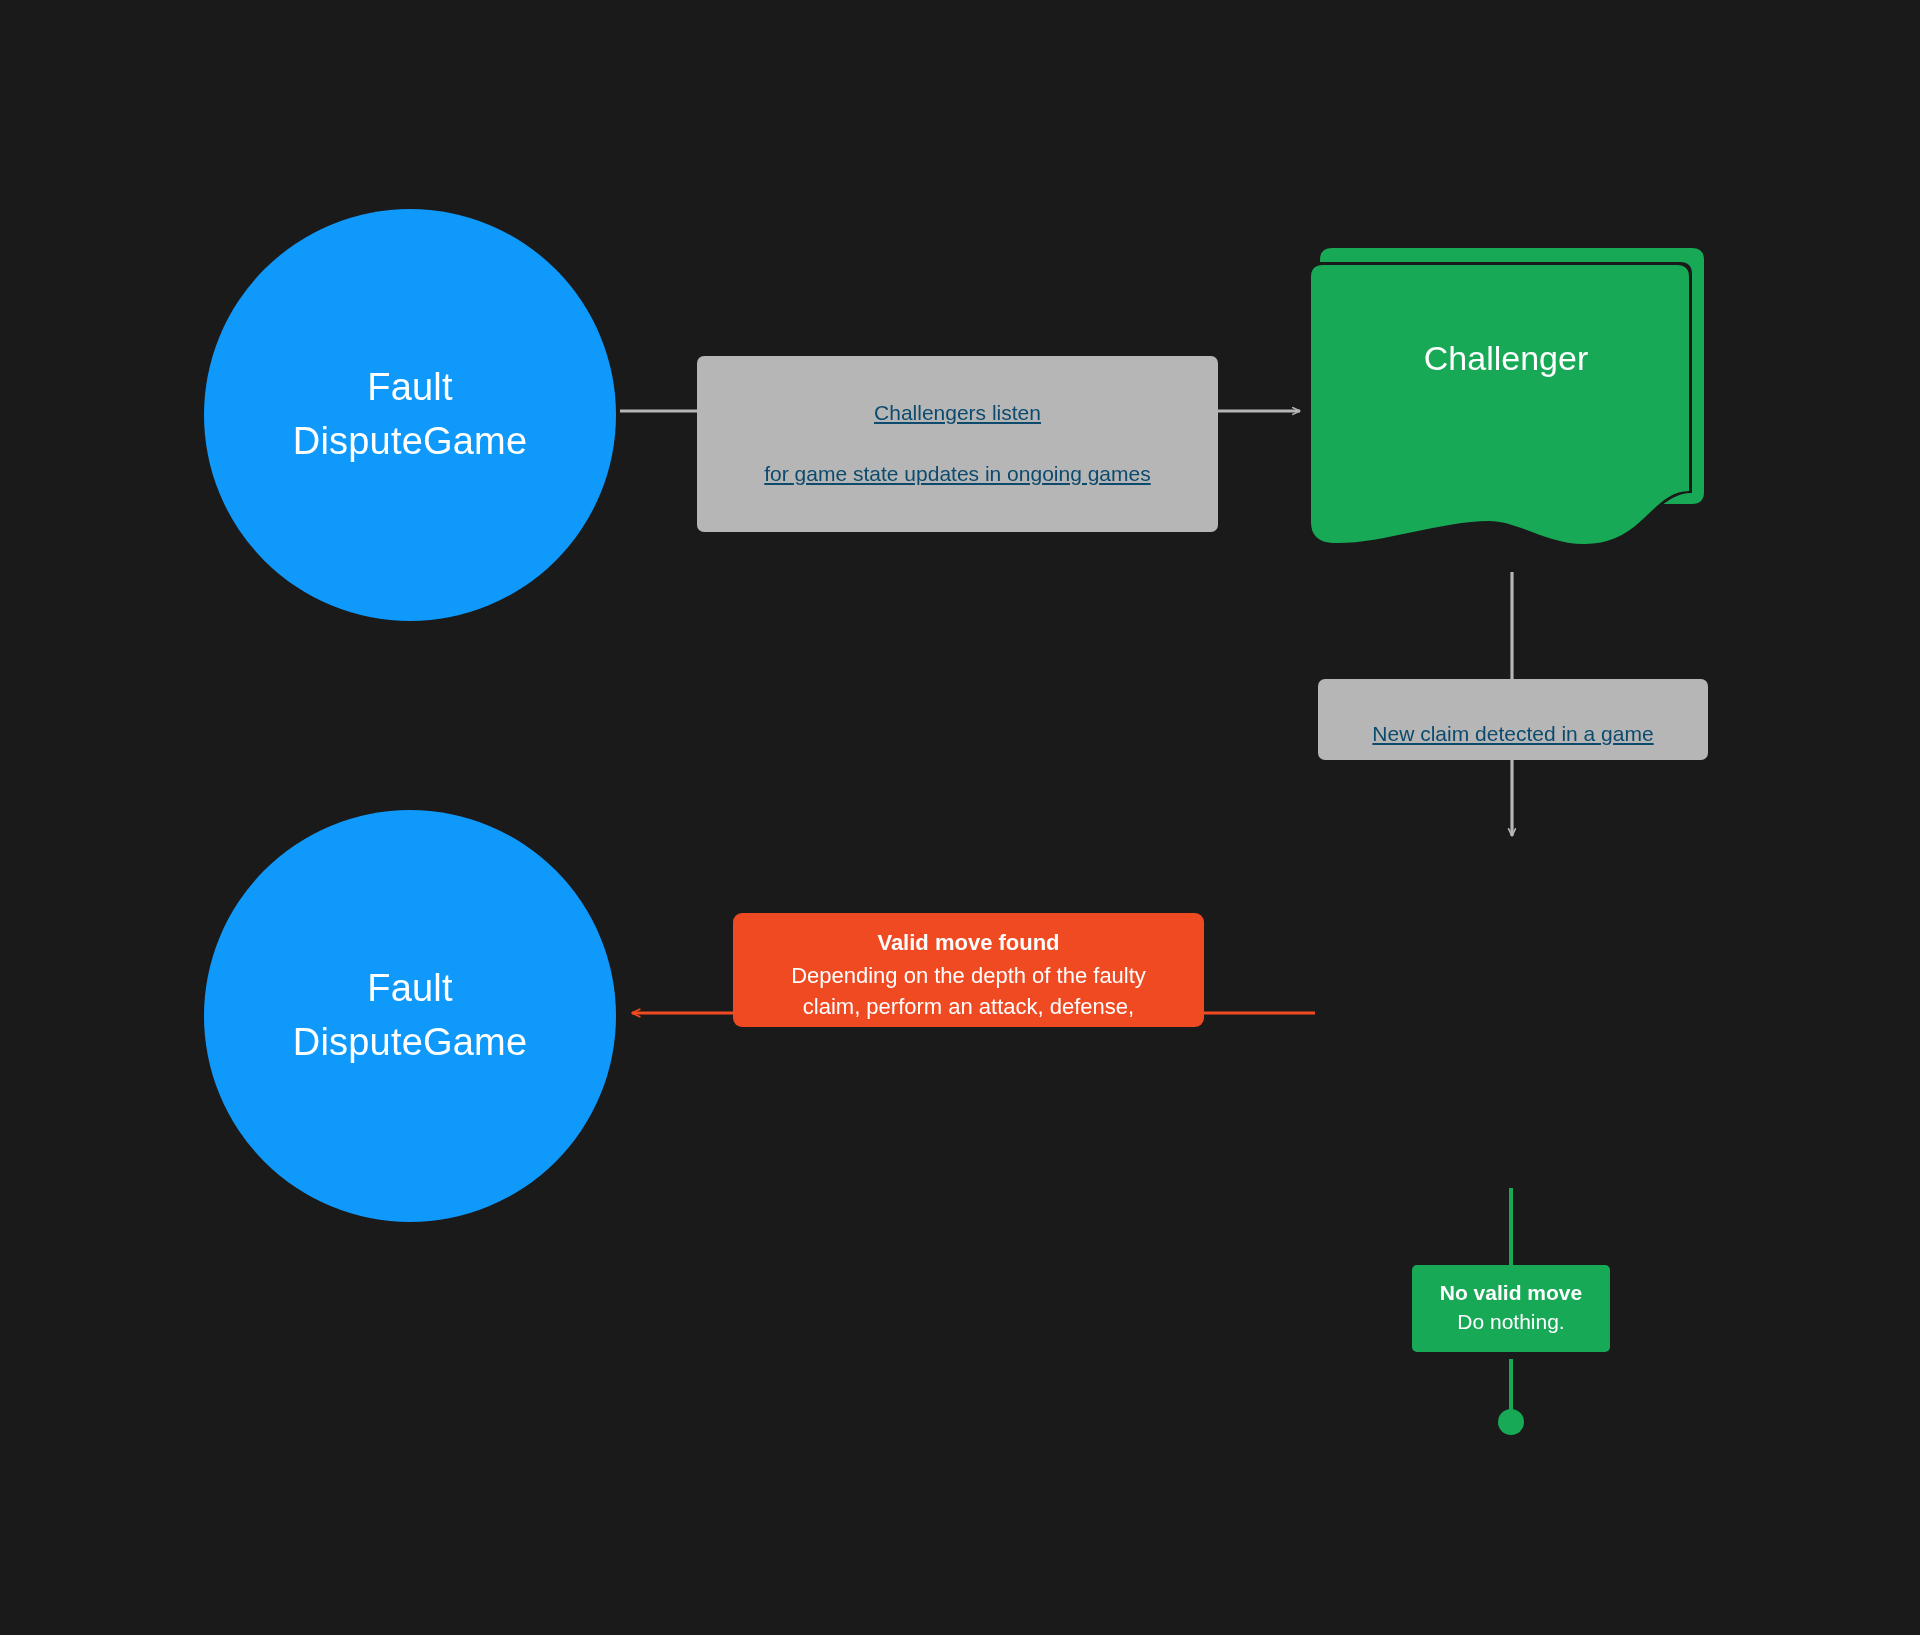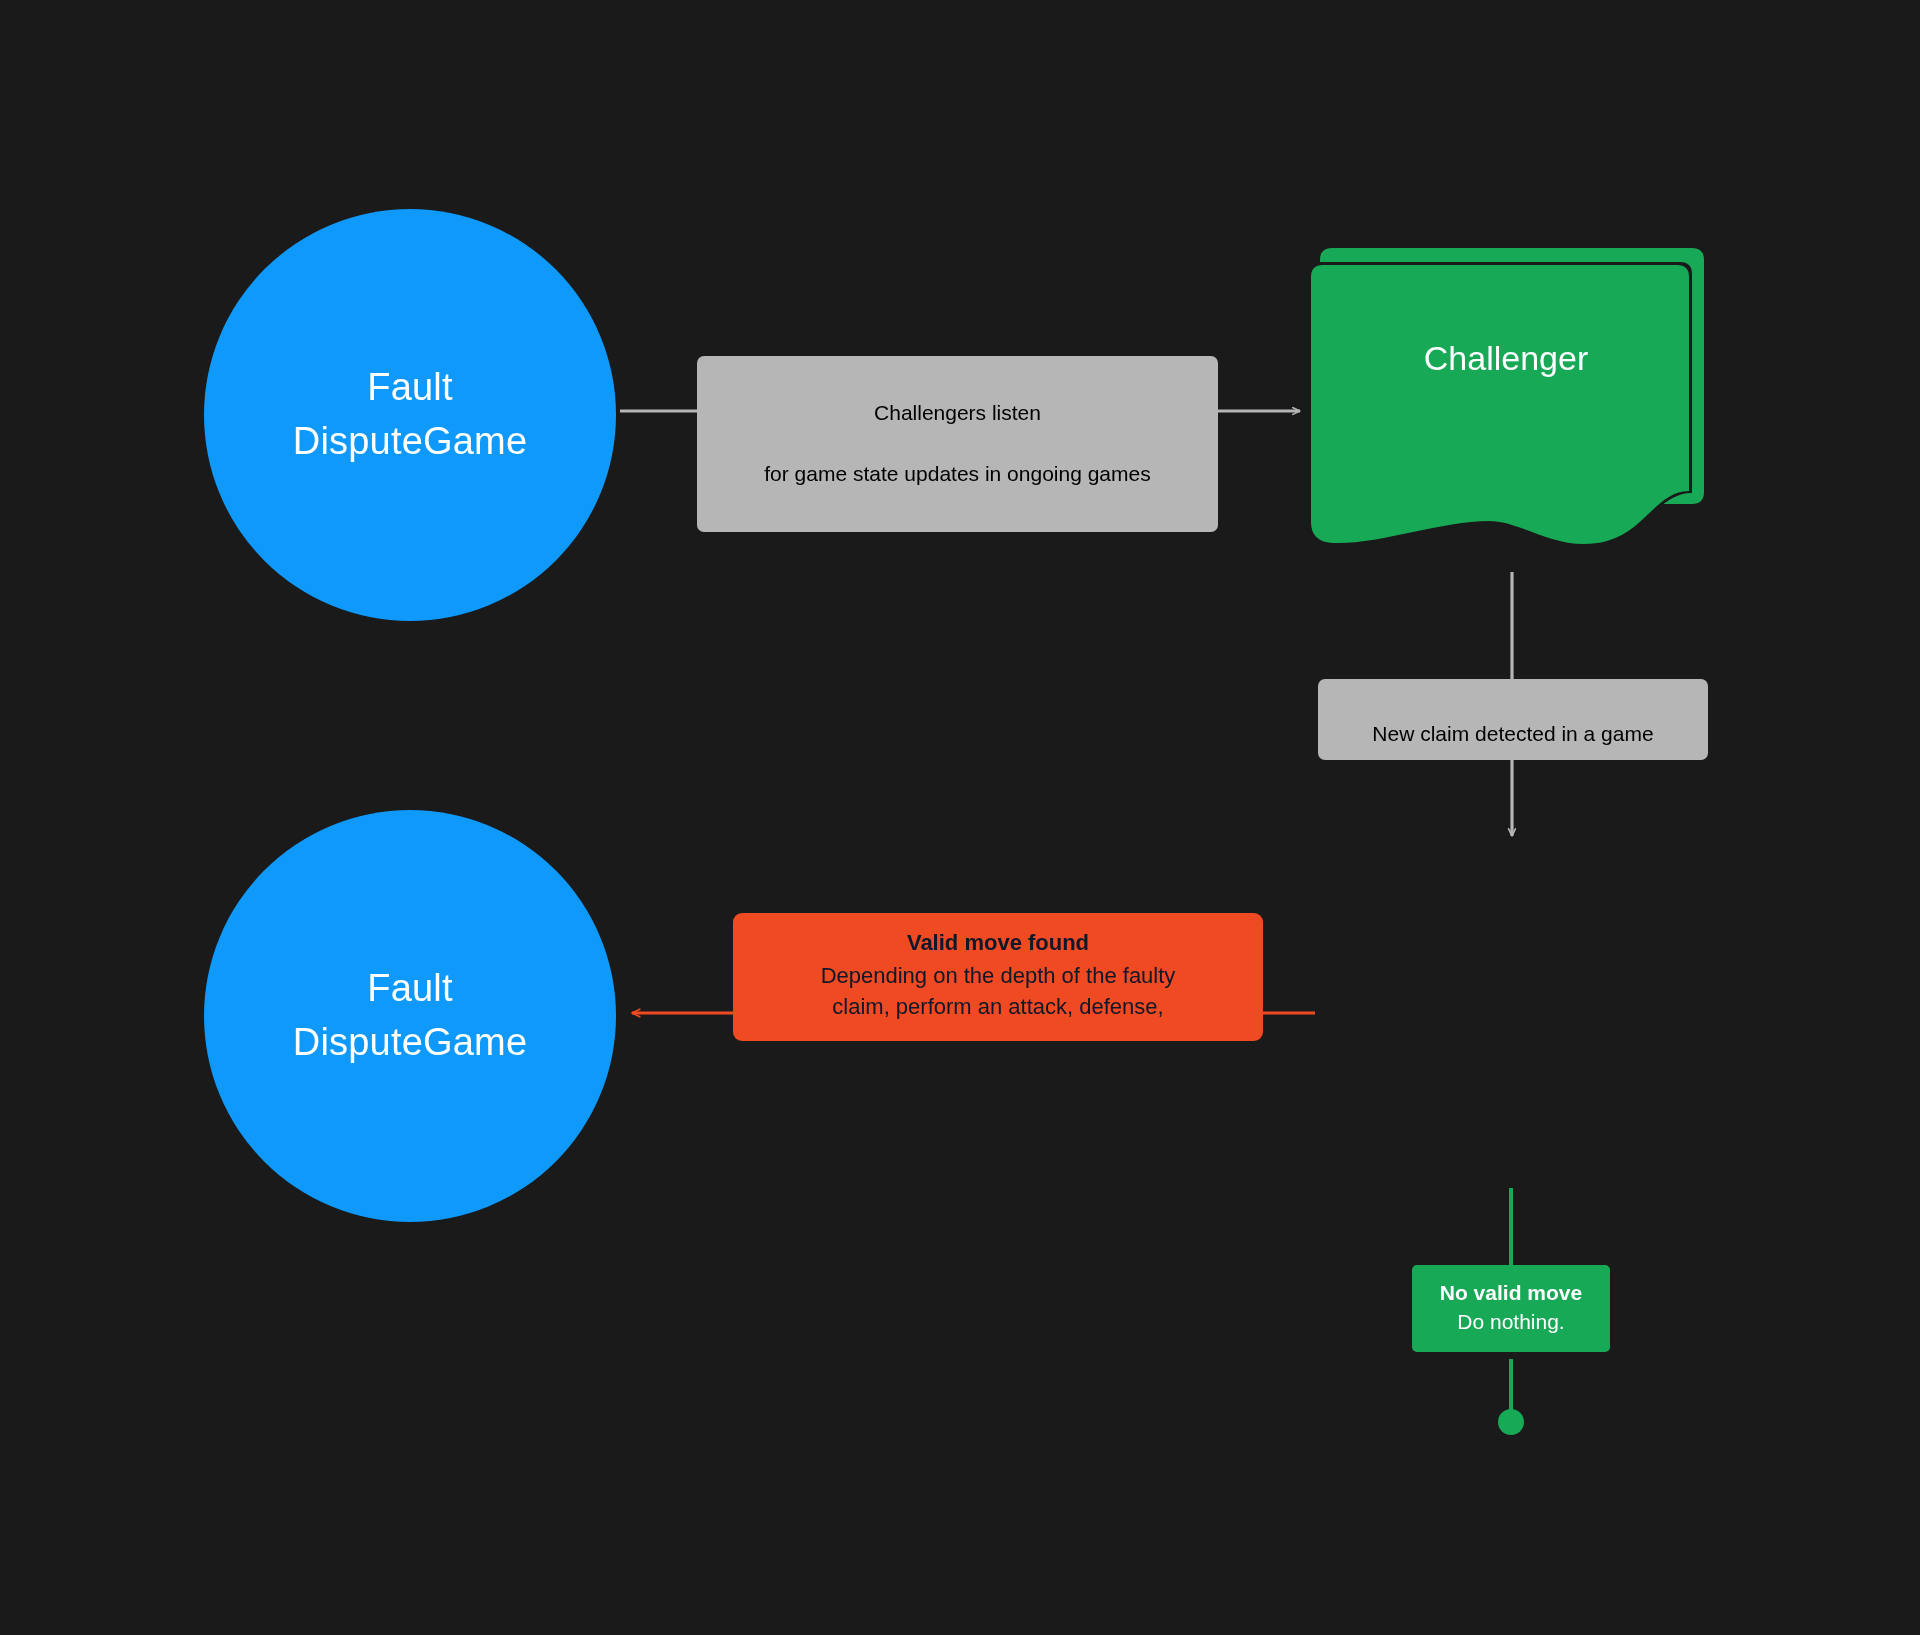--- a/index.html
+++ b/index.html
@@ -75,49 +75,50 @@
     color: #2b2410;
     font-size: 33px;
     line-height: 1.44;
     pointer-events: none;
   }
 
   
   .chip {
     position: absolute;
     background: #b6b6b6;
-    color: #000000;
+    color: #0c4a6e;
     border-radius: 7px;
     text-align: center;
     font-size: 21px;
     line-height: 1.45;
     padding: 12px 18px;
     box-sizing: border-box;
     white-space: pre-line;
+    text-decoration: underline;
   }
   #chip-listen {
     left: 697px; top: 356px;
     width: 521px;
     font-size: 21px;
   }
   #chip-newclaim {
     left: 1318px; top: 679px;
     width: 390px;
     padding: 10px 16px;
   }
 
   .chip-red {
     position: absolute;
     left: 733px; top: 913px;
-    width: 530px;
+    width: 471px;
     background: #f04a23;
-    color: #0f172a;
+    color: #ffffff;
     border-radius: 9px;
     text-align: center;
-    padding: 14px 18px 18px 18px;
+    padding: 14px 18px 4px 18px;
     box-sizing: border-box;
     font-size: 22px;
     line-height: 1.42;
   }
   .chip-red .chip-title { font-weight: bold; display: block; margin-bottom: 2px; }
 
   .chip-green {
     position: absolute;
     left: 1412px; top: 1265px;
     width: 198px;

